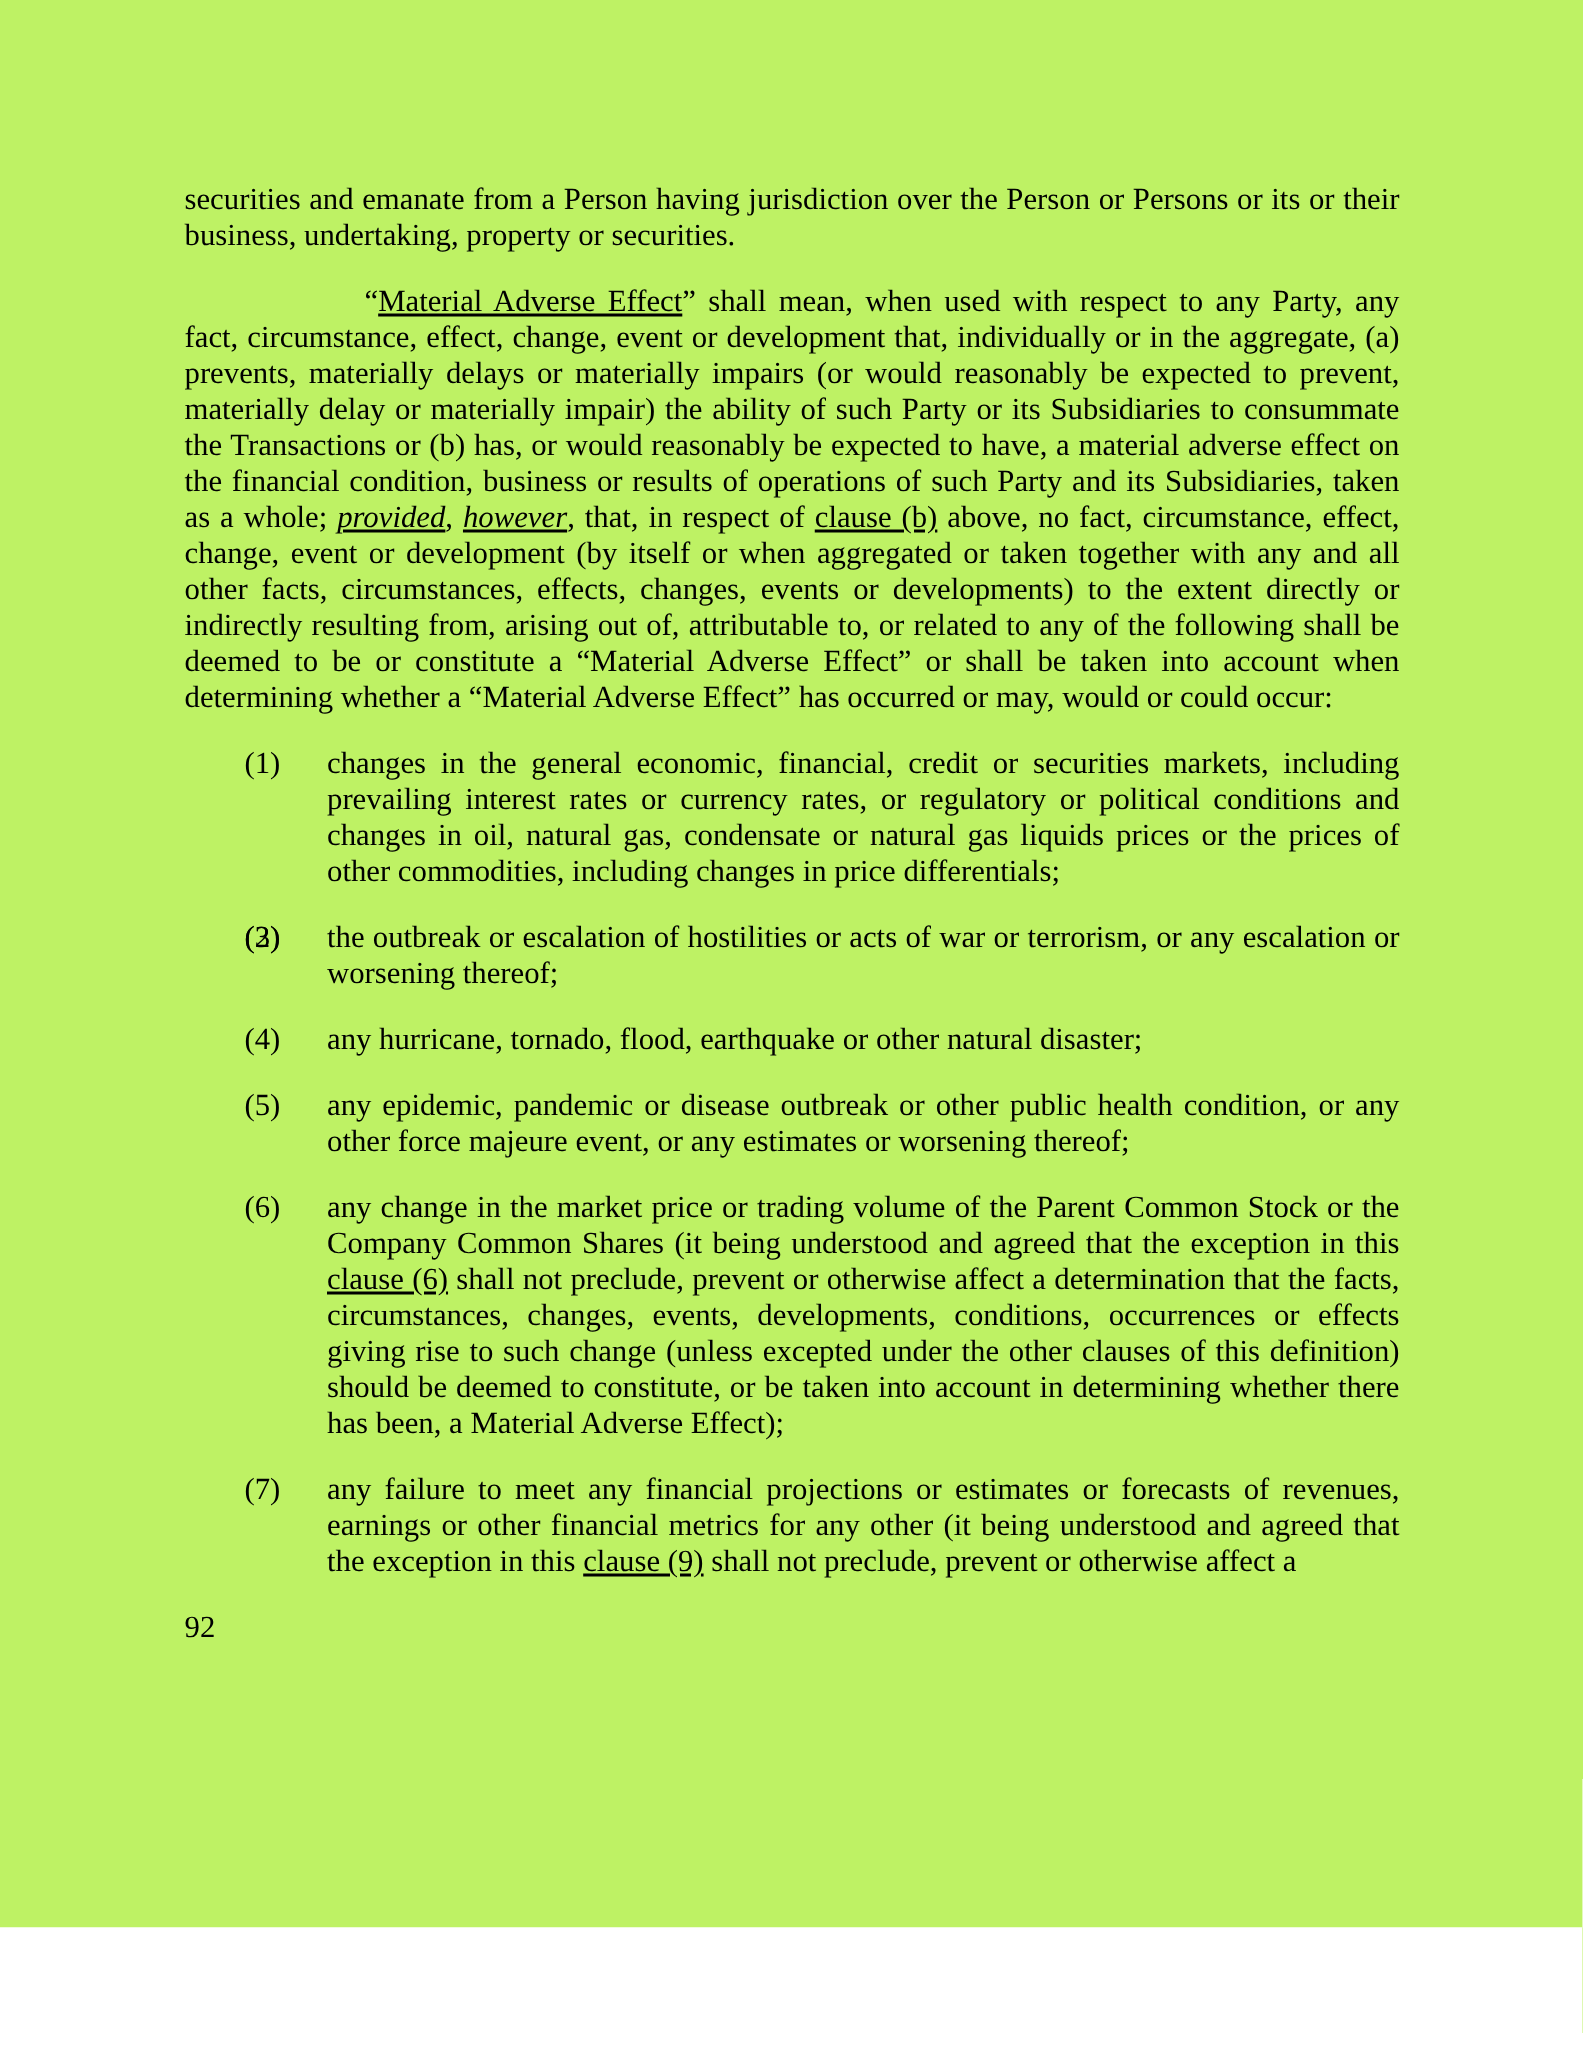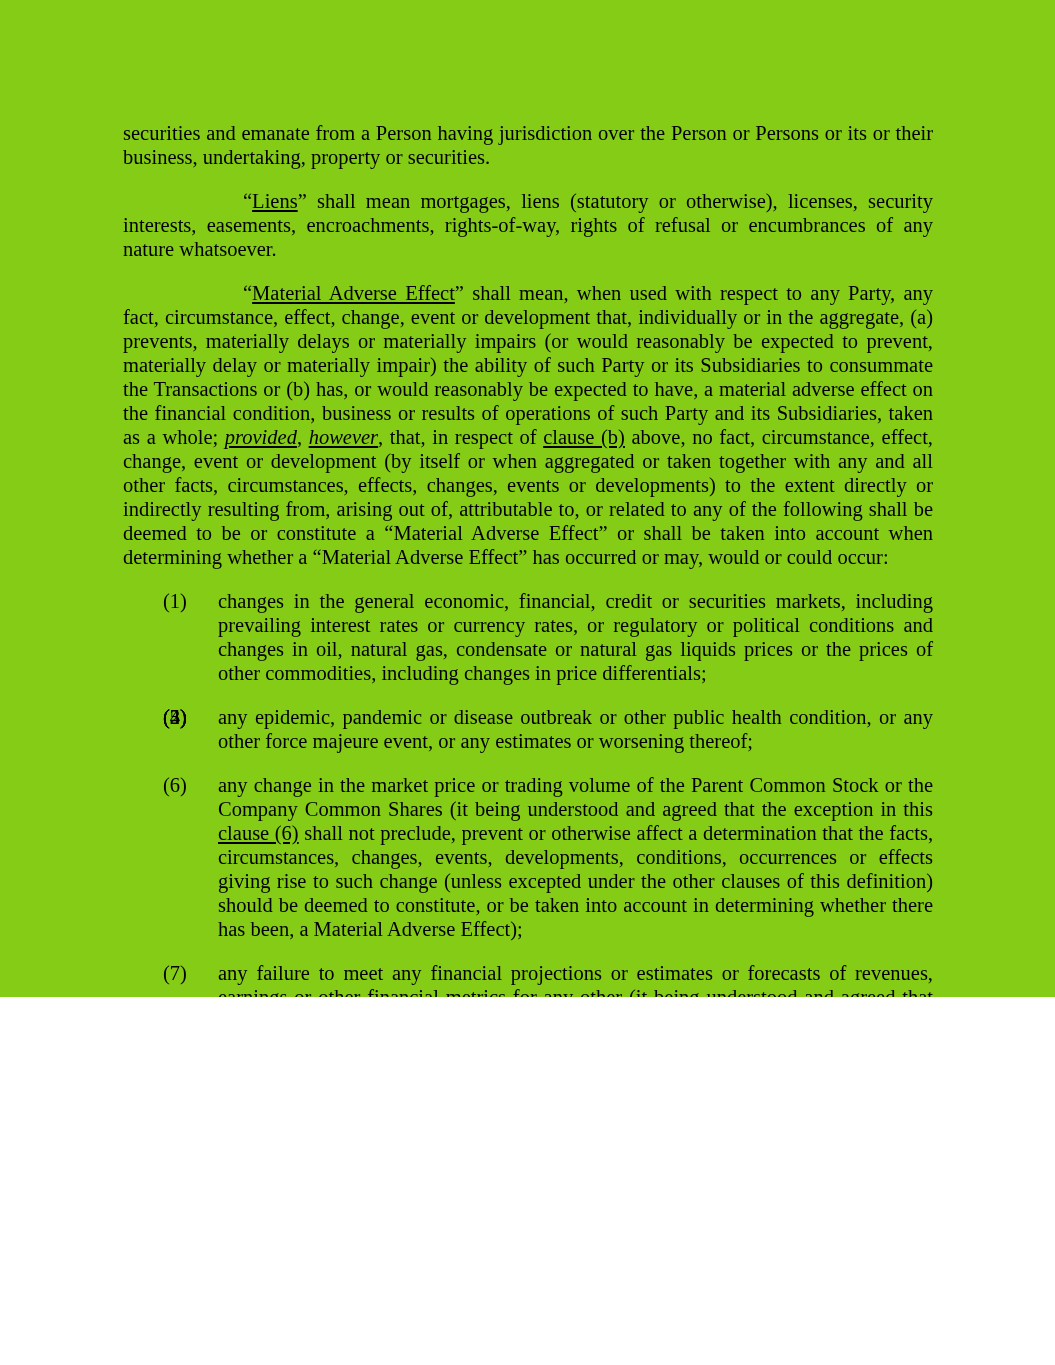--- a/index.html
+++ b/index.html
@@ -3,22 +3,22 @@
 <meta charset="utf-8">
 <style>
   html, body {
     margin: 0;
     padding: 0;
     background: #ffffff;
   }
   .page {
     position: relative;
     width: 1055px;
-    height: 997px;
-    background: #84cc16;
+    height: 1285px;
+    background: #bef264;
     color: #000000;
     font-family: "Liberation Serif", "DejaVu Serif", serif;
     font-size: 20.5px;
     line-height: 24px;
     overflow: hidden;
   }
   .content {
     position: absolute;
     left: 123px;
     top: 121px;
@@ -50,25 +50,24 @@
     text-indent: 0;
   }
 </style>
 </head>
 <body>
 
 <div class="page">
   <div class="content">
     <div id="paragraphs-root">
         <p class="para"><span>securities and emanate from a Person having jurisdiction over the Person or Persons or its or their business, undertaking, property or securities.</span></p>
-        <p class="para indent"><span>“</span><span class="seg-u">Liens</span><span>” shall mean mortgages, liens (statutory or otherwise), licenses, security interests, easements, encroachments, rights-of-way, rights of refusal or encumbrances of any nature whatsoever.</span></p>
         <p class="para indent"><span>“</span><span class="seg-u">Material Adverse Effect</span><span>” shall mean, when used with respect to any Party, any fact, circumstance, effect, change, event or development that, individually or in the aggregate, (a) prevents, materially delays or materially impairs (or would reasonably be expected to prevent, materially delay or materially impair) the ability of such Party or its Subsidiaries to consummate the Transactions or (b) has, or would reasonably be expected to have, a material adverse effect on the financial condition, business or results of operations of such Party and its Subsidiaries, taken as a whole; </span><span class="seg-u seg-i">provided</span><span>, </span><span class="seg-u seg-i">however</span><span>, that, in respect of </span><span class="seg-u">clause (b)</span><span> above, no fact, circumstance, effect, change, event or development (by itself or when aggregated or taken together with any and all other facts, circumstances, effects, changes, events or developments) to the extent directly or indirectly resulting from, arising out of, attributable to, or related to any of the following shall be deemed to be or constitute a “Material Adverse Effect” or shall be taken into account when determining whether a “Material Adverse Effect” has occurred or may, would or could occur:</span></p>
         <div class="list-item"><span class="list-marker">(1)</span><span><span>changes in the general economic, financial, credit or securities markets, including prevailing interest rates or currency rates, or regulatory or political conditions and changes in oil, natural gas, condensate or natural gas liquids prices or the prices of other commodities, including changes in price differentials;</span></span></div>
         <div class="list-item"><span class="list-marker">(2)</span></div>
-        <div class="list-item"><span class="list-marker">(3)</span></div>
-        <div class="list-item"><span class="list-marker">(4)</span></div>
+        <div class="list-item"><span class="list-marker">(3)</span><span><span>the outbreak or escalation of hostilities or acts of war or terrorism, or any escalation or worsening thereof;</span></span></div>
+        <div class="list-item"><span class="list-marker">(4)</span><span><span>any hurricane, tornado, flood, earthquake or other natural disaster;</span></span></div>
         <div class="list-item"><span class="list-marker">(5)</span><span><span>any epidemic, pandemic or disease outbreak or other public health condition, or any other force majeure event, or any estimates or worsening thereof;</span></span></div>
         <div class="list-item"><span class="list-marker">(6)</span><span><span>any change in the market price or trading volume of the Parent Common Stock or the Company Common Shares (it being understood and agreed that the exception in this </span><span class="seg-u">clause (6)</span><span> shall not preclude, prevent or otherwise affect a determination that the facts, circumstances, changes, events, developments, conditions, occurrences or effects giving rise to such change (unless excepted under the other clauses of this definition) should be deemed to constitute, or be taken into account in determining whether there has been, a Material Adverse Effect);</span></span></div>
         <div class="list-item"><span class="list-marker">(7)</span><span><span>any failure to meet any financial projections or estimates or forecasts of revenues, earnings or other financial metrics for any other (it being understood and agreed that the exception in this </span><span class="seg-u">clause (9)</span><span> shall not preclude, prevent or otherwise affect a</span></span></div>
       </div>
     <div class="page-number">92</div>
   </div>
 </div>
 
 </body></html>

